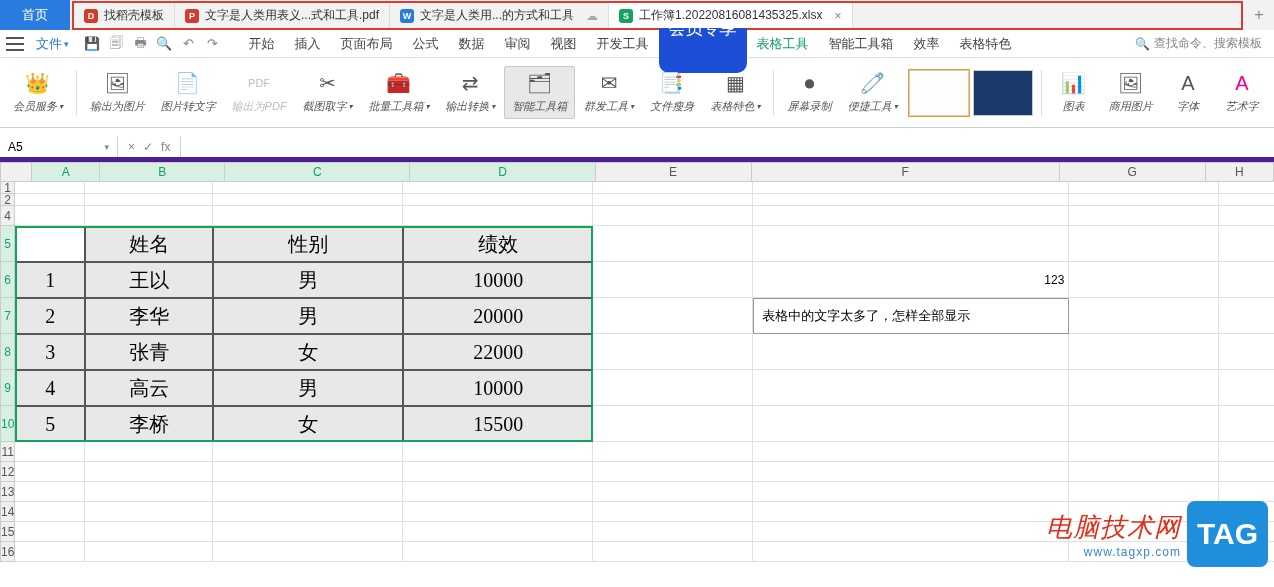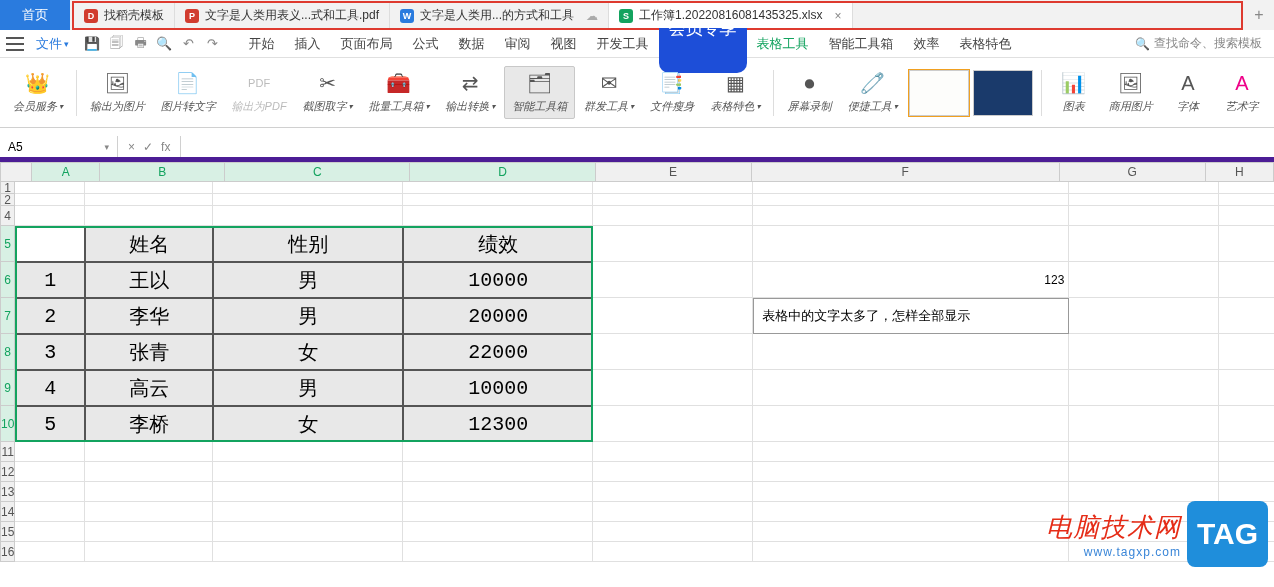--- a/index.html
+++ b/index.html
@@ -62,21 +62,21 @@
   .colhead { background: #f0f0f0; border: 1px solid #ccc; border-left: none; font-size: 12px; display: flex; align-items: center; justify-content: center; color: #555; cursor: pointer; }
   .colhead.sel { background: #d8f0e4; color: #13a35f; }
   .gridbody { display: flex; }
   .rowheads { display: flex; flex-direction: column; width: 33px; }
   .rowhead { background: #f0f0f0; border: 1px solid #ccc; border-top: none; font-size: 12px; display: flex; align-items: center; justify-content: center; color: #555; cursor: pointer; }
   .rowhead.sel { background: #d8f0e4; color: #13a35f; }
   .cells { position: relative; }
   .cellrow { display: flex; }
   .cell { border-right: 1px solid #e0e0e0; border-bottom: 1px solid #e0e0e0; font-size: 12px; display: flex; align-items: center; padding: 0 4px; overflow: visible; white-space: nowrap; background: #fff; }
   
-  .data-cell { background: #e8e8e8; border: 1px solid #555; font-family: Liberation Mono, monospace; font-size: 20px; justify-content: center; }
+  .data-cell { background: #e8e8e8; border: 1px solid #555; font-family: Liberation Serif, serif; font-size: 20px; justify-content: center; }
   .hdr-cell { font-weight: normal; }
   .sel-outline { position: absolute; border: 2px solid #13a35f; pointer-events: none; }
   .active-cell { background: #fff; }
 
   
   .wA { width: 70px; } .wB { width: 128px; } .wC { width: 190px; } .wD { width: 190px; }
   .wE { width: 160px; } .wF { width: 316px; } .wG { width: 150px; } .wH { width: 70px; }
   .h-small { height: 12px; } .h-norm { height: 20px; } .h-big { height: 36px; }
 
   
@@ -356,21 +356,21 @@
         <div class="cell wE h-big"></div>
           <div class="cell wF h-big"></div>
           <div class="cell wG h-big"></div>
           <div class="cell wH h-big"></div>
       </div>
 
       <div class="cellrow">
         <div class="cell data-cell wA h-big">5</div>
         <div class="cell data-cell wB h-big">李桥</div>
         <div class="cell data-cell wC h-big">女</div>
-        <div class="cell data-cell wD h-big">12300</div>
+        <div class="cell data-cell wD h-big">15500</div>
         <div class="cell wE h-big"></div>
           <div class="cell wF h-big"></div>
           <div class="cell wG h-big"></div>
           <div class="cell wH h-big"></div>
       </div>
 
       <div class="cellrow">
           <div class="cell wA h-norm"></div>
           <div class="cell wB h-norm"></div>
           <div class="cell wC h-norm"></div>

